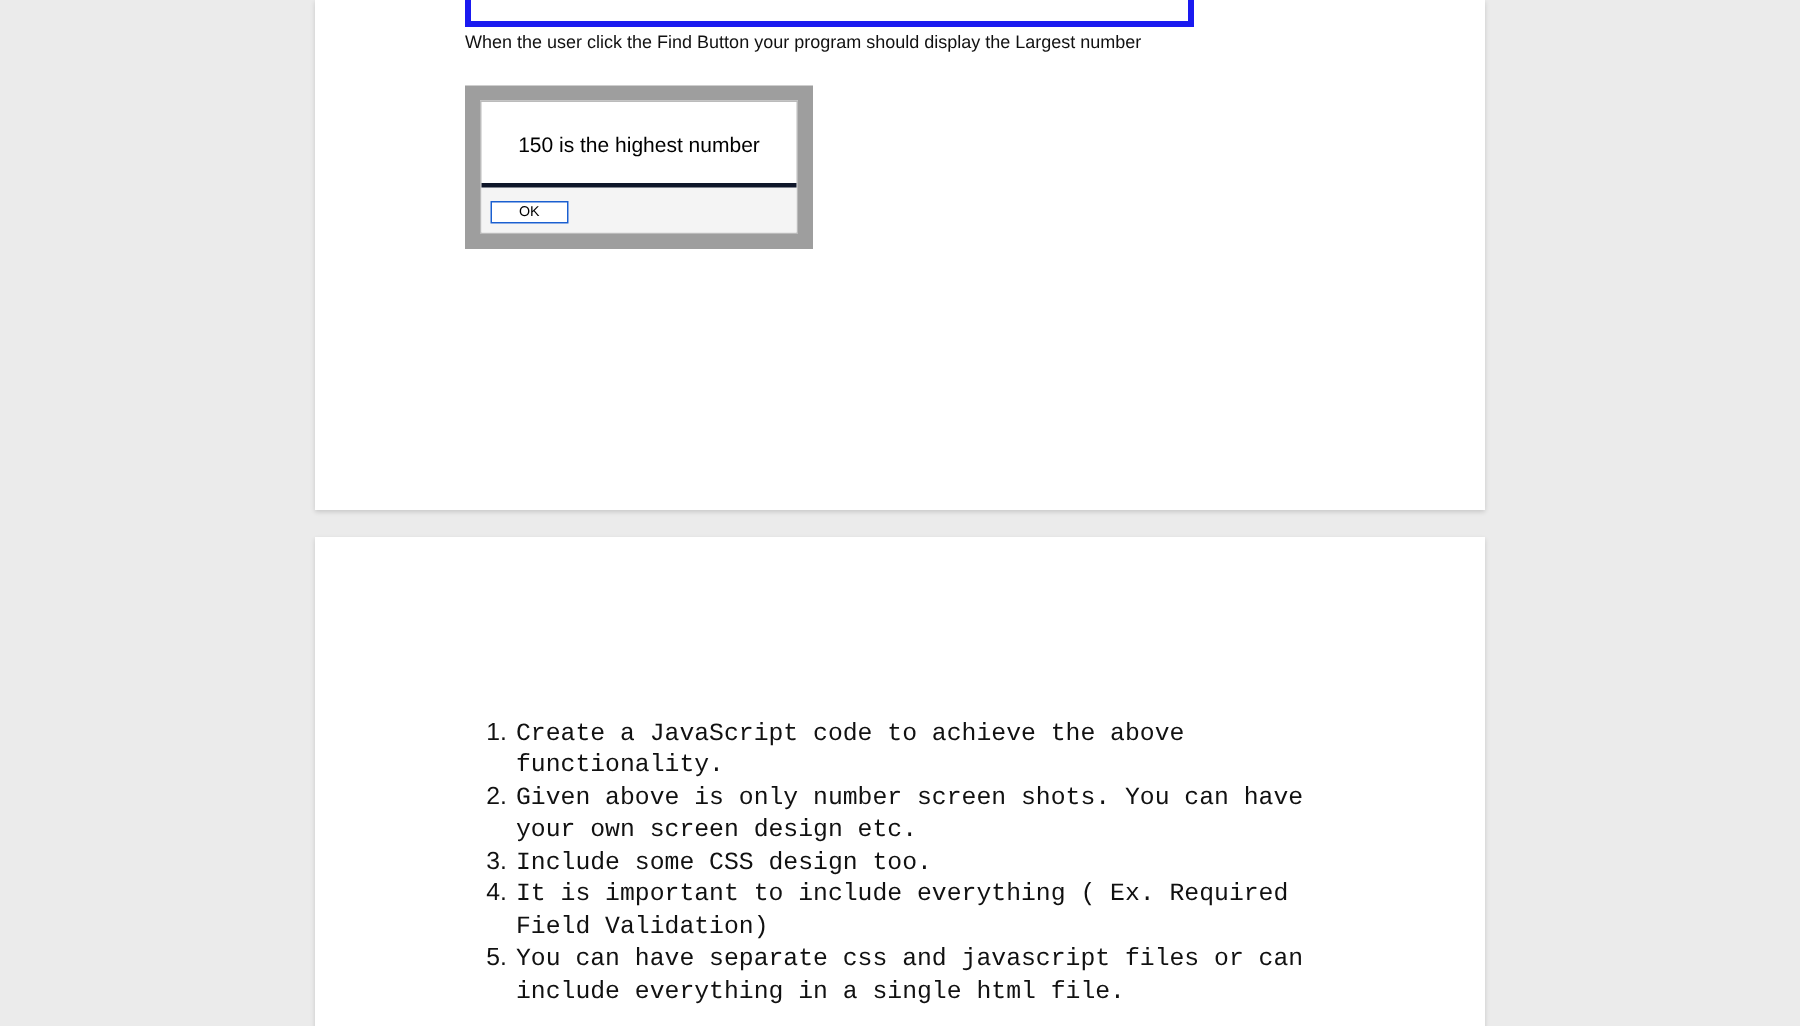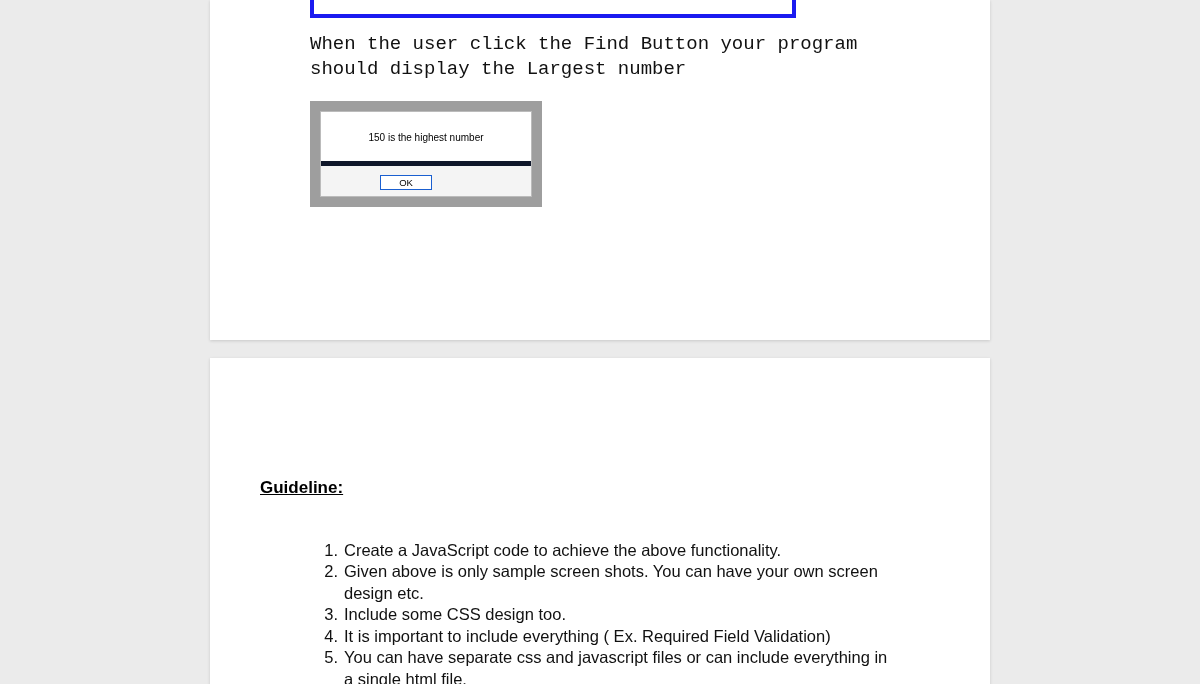--- a/index.html
+++ b/index.html
@@ -35,51 +35,50 @@
     border: 4px solid #1a1af0;
     width: 486px;
     margin-left: 60px;
     margin-top: -50px;
     height: 68px;
     position: relative;
     background: #fff;
   }
   .desc {
     margin-left: 60px;
-    margin-top: 14px;
-    font-size: 19px;
+    margin-top: 3px;
+    font-size: 12px;
     color: #111;
     line-height: 1.3;
     width: 560px;
-    font-family: Liberation Mono, monospace;
   }
   
   .dlg-outer {
     margin-left: 60px;
     margin-top: 20px;
     width: 232px;
     background: #9e9e9e;
     padding: 10px;
   }
   .dlg-inner {
     background: #fff;
     position: relative;
     border:1px solid #bbb;
   }
   .dlg-body {
     padding: 20px 10px 18px 10px;
     text-align: center;
-    font-size: 10px;
+    font-size: 14px;
     color:#000;
   }
   .dlg-footer {
     background:#f4f4f4;
-    border-top:5px solid #0f172a;
+    border-top:3px solid #0f172a;
     padding:6px;
-    text-align:center;
+    text-align:left;
   }
   .dlg-ok {
     display:inline-block;
     border:1px solid #1a5fd0;
     background:#fff;
     color:#000;
     font-size:9.5px;
     padding:1px 18px;
     margin-right:40px;
   }
@@ -99,21 +98,21 @@
     font-size:16.5px;
     line-height:1.3;
     color:#111;
   }
   .ol-num {
     width:24px;
     flex:0 0 24px;
     text-align:right;
     padding-right:6px;
   }
-  .ol-txt { flex:1; }
+  .ol-txt { flex:1;font-family:Liberation Mono, monospace; }
 </style>
 </head>
 <body>
 
 <div class="page page1">
 
   <div class="blue-box">
     
   </div>
 
@@ -127,30 +126,29 @@
       </div>
     </div>
   </div>
 
 </div>
 
 <div class="gap"></div>
 
 <div class="page page2">
 
-  <div class="guideline-head">Guideline:</div>
 
   <div class="ol">
     <div class="ol-row">
       <div class="ol-num">1.</div>
       <div class="ol-txt">Create a JavaScript code to achieve the above functionality.</div>
     </div>
     <div class="ol-row">
       <div class="ol-num">2.</div>
-      <div class="ol-txt">Given above is only sample screen shots. You can have your own screen design etc.</div>
+      <div class="ol-txt">Given above is only number screen shots. You can have your own screen design etc.</div>
     </div>
     <div class="ol-row">
       <div class="ol-num">3.</div>
       <div class="ol-txt">Include some CSS design too.</div>
     </div>
     <div class="ol-row">
       <div class="ol-num">4.</div>
       <div class="ol-txt">It is important to include everything ( Ex. Required Field Validation)</div>
     </div>
     <div class="ol-row">

